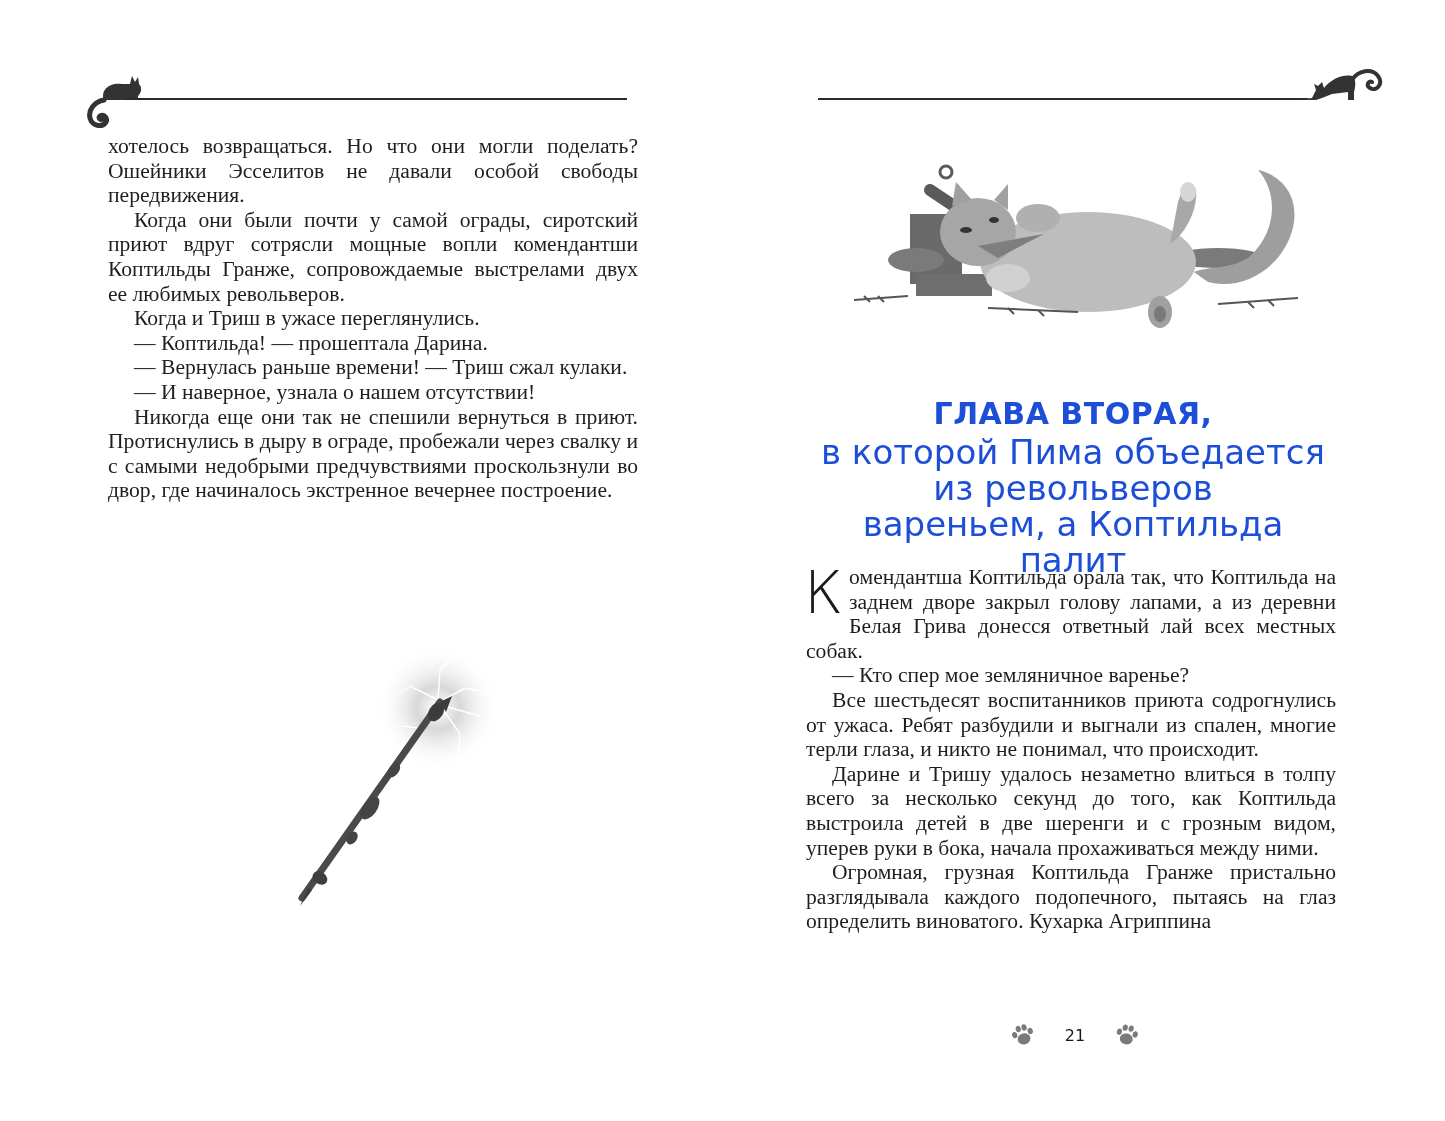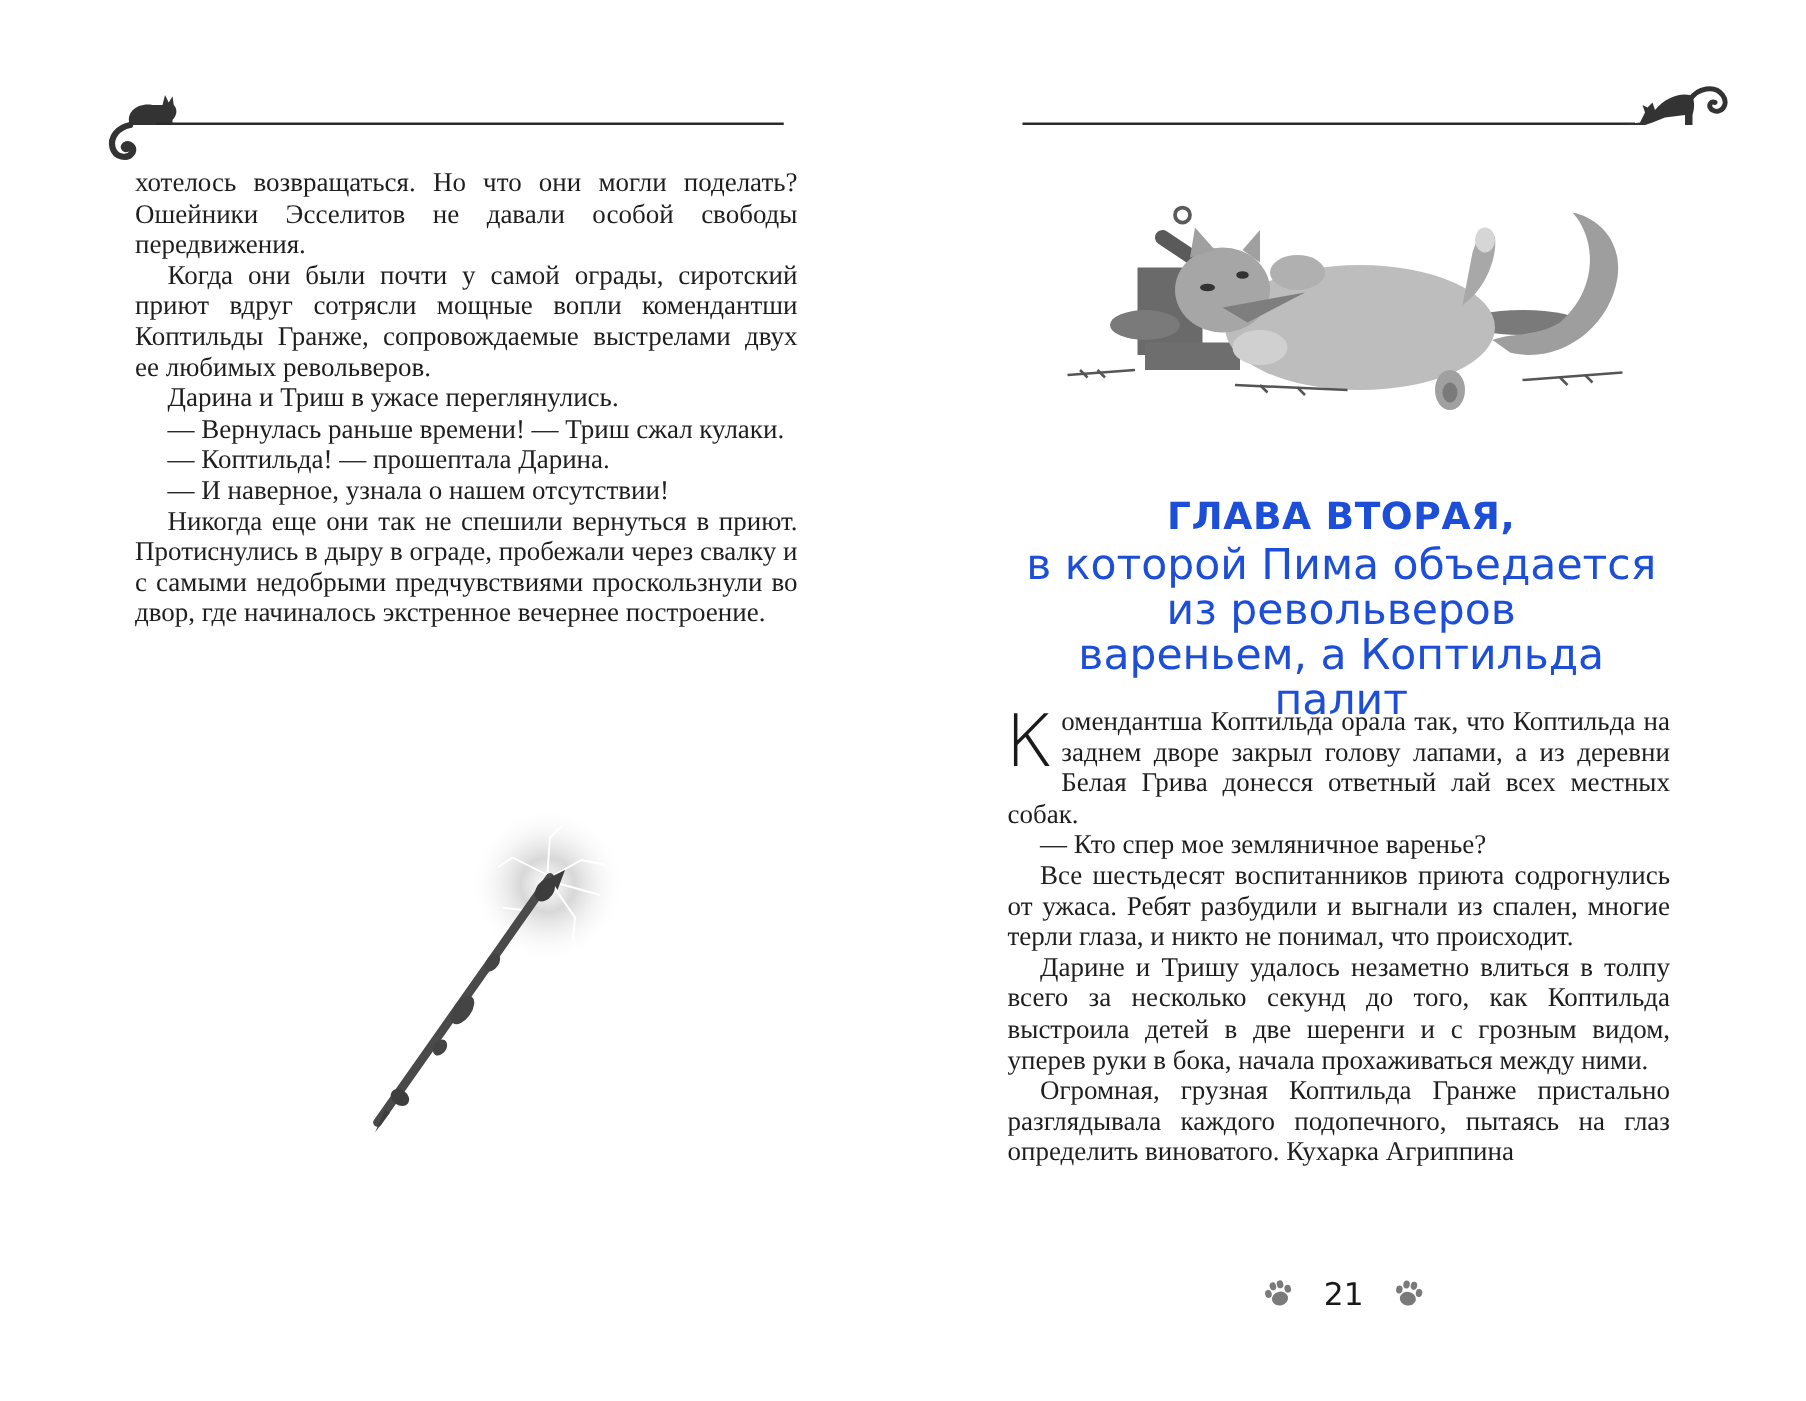--- a/index.html
+++ b/index.html
@@ -24,39 +24,39 @@
   .dropcap { float:left; font-family:"DejaVu Sans", sans-serif; font-size:58px; line-height:48px; margin:4px 6px 0 -2px; color:#1a1a1a; font-weight:300; }
 
   .chapter { position:absolute; left:808px; top:394px; width:530px; text-align:center; font-family:"DejaVu Sans", sans-serif; color:#1d4ed8; }
   .chapter-title { font-size:30px; font-weight:bold; line-height:40px; letter-spacing:0.5px; }
   .chapter-subtitle { font-size:34px; line-height:36px; }
 
   .staff { position:absolute; left:290px; top:650px; width:230px; height:260px; }
   .cat-illustration { position:absolute; left:848px; top:162px; width:470px; height:176px; }
 
   .footer { position:absolute; left:1010px; top:1015px; width:130px; height:40px; display:flex; align-items:center; justify-content:space-between; }
-  .page-number { font-family:"DejaVu Sans", sans-serif; font-size:25px; color:#1a1a1a; }
+  .page-number { font-family:"DejaVu Sans", sans-serif; font-size:16px; color:#1a1a1a; }
   .paw { width:26px; height:26px; }
 </style>
 </head>
 <body>
 
 <div class="page page-left">
   <svg class="cat-left" viewBox="0 0 62 58">
     <path d="M18 28 C14 18 24 10 36 12 L44 12 L46 4 L49 10 L52 5 L53 12 C56 15 56 20 52 24 L52 28 Z" fill="#333"></path>
     <path d="M18 28 C8 30 2 38 4 46 C6 54 16 56 20 50 C22 46 18 42 14 44 C12 46 14 48 16 47" fill="none" stroke="#333" stroke-width="5" stroke-linecap="round"></path>
   </svg>
   <div class="header-rule left-rule"></div>
 
   <div class="body-text left-text">
     <p class="noindent">хотелось возвращаться. Но что они могли поделать? Ошейники Эсселитов не давали особой свободы передвижения.</p>
     <p>Когда они были почти у самой ограды, сиротский приют вдруг сотрясли мощные вопли комендантши Коптильды Гранже, сопровождаемые выстрелами двух ее любимых револьверов.</p>
-    <p>Дарина и Триш в ужасе переглянулись.</p>
+    <p>Когда и Триш в ужасе переглянулись.</p>
+    <p>— Коптильда! — прошептала Дарина.</p>
     <p>— Вернулась раньше времени! — Триш сжал кулаки.</p>
-    <p>— Коптильда! — прошептала Дарина.</p>
     <p>— И наверное, узнала о нашем отсутствии!</p>
     <p>Никогда еще они так не спешили вернуться в приют. Протиснулись в дыру в ограде, пробежали через свалку и с самыми недобрыми предчувствиями проскользнули во двор, где начиналось экстренное вечернее построение.</p>
   </div>
 
   <svg class="staff" viewBox="0 0 230 260">
     <defs>
       <radialGradient id="glow" cx="50%" cy="50%" r="50%">
         <stop offset="0%" stop-color="#ffffff"></stop>
         <stop offset="35%" stop-color="#d8d8d8"></stop>
         <stop offset="100%" stop-color="#ffffff" stop-opacity="0"></stop>

